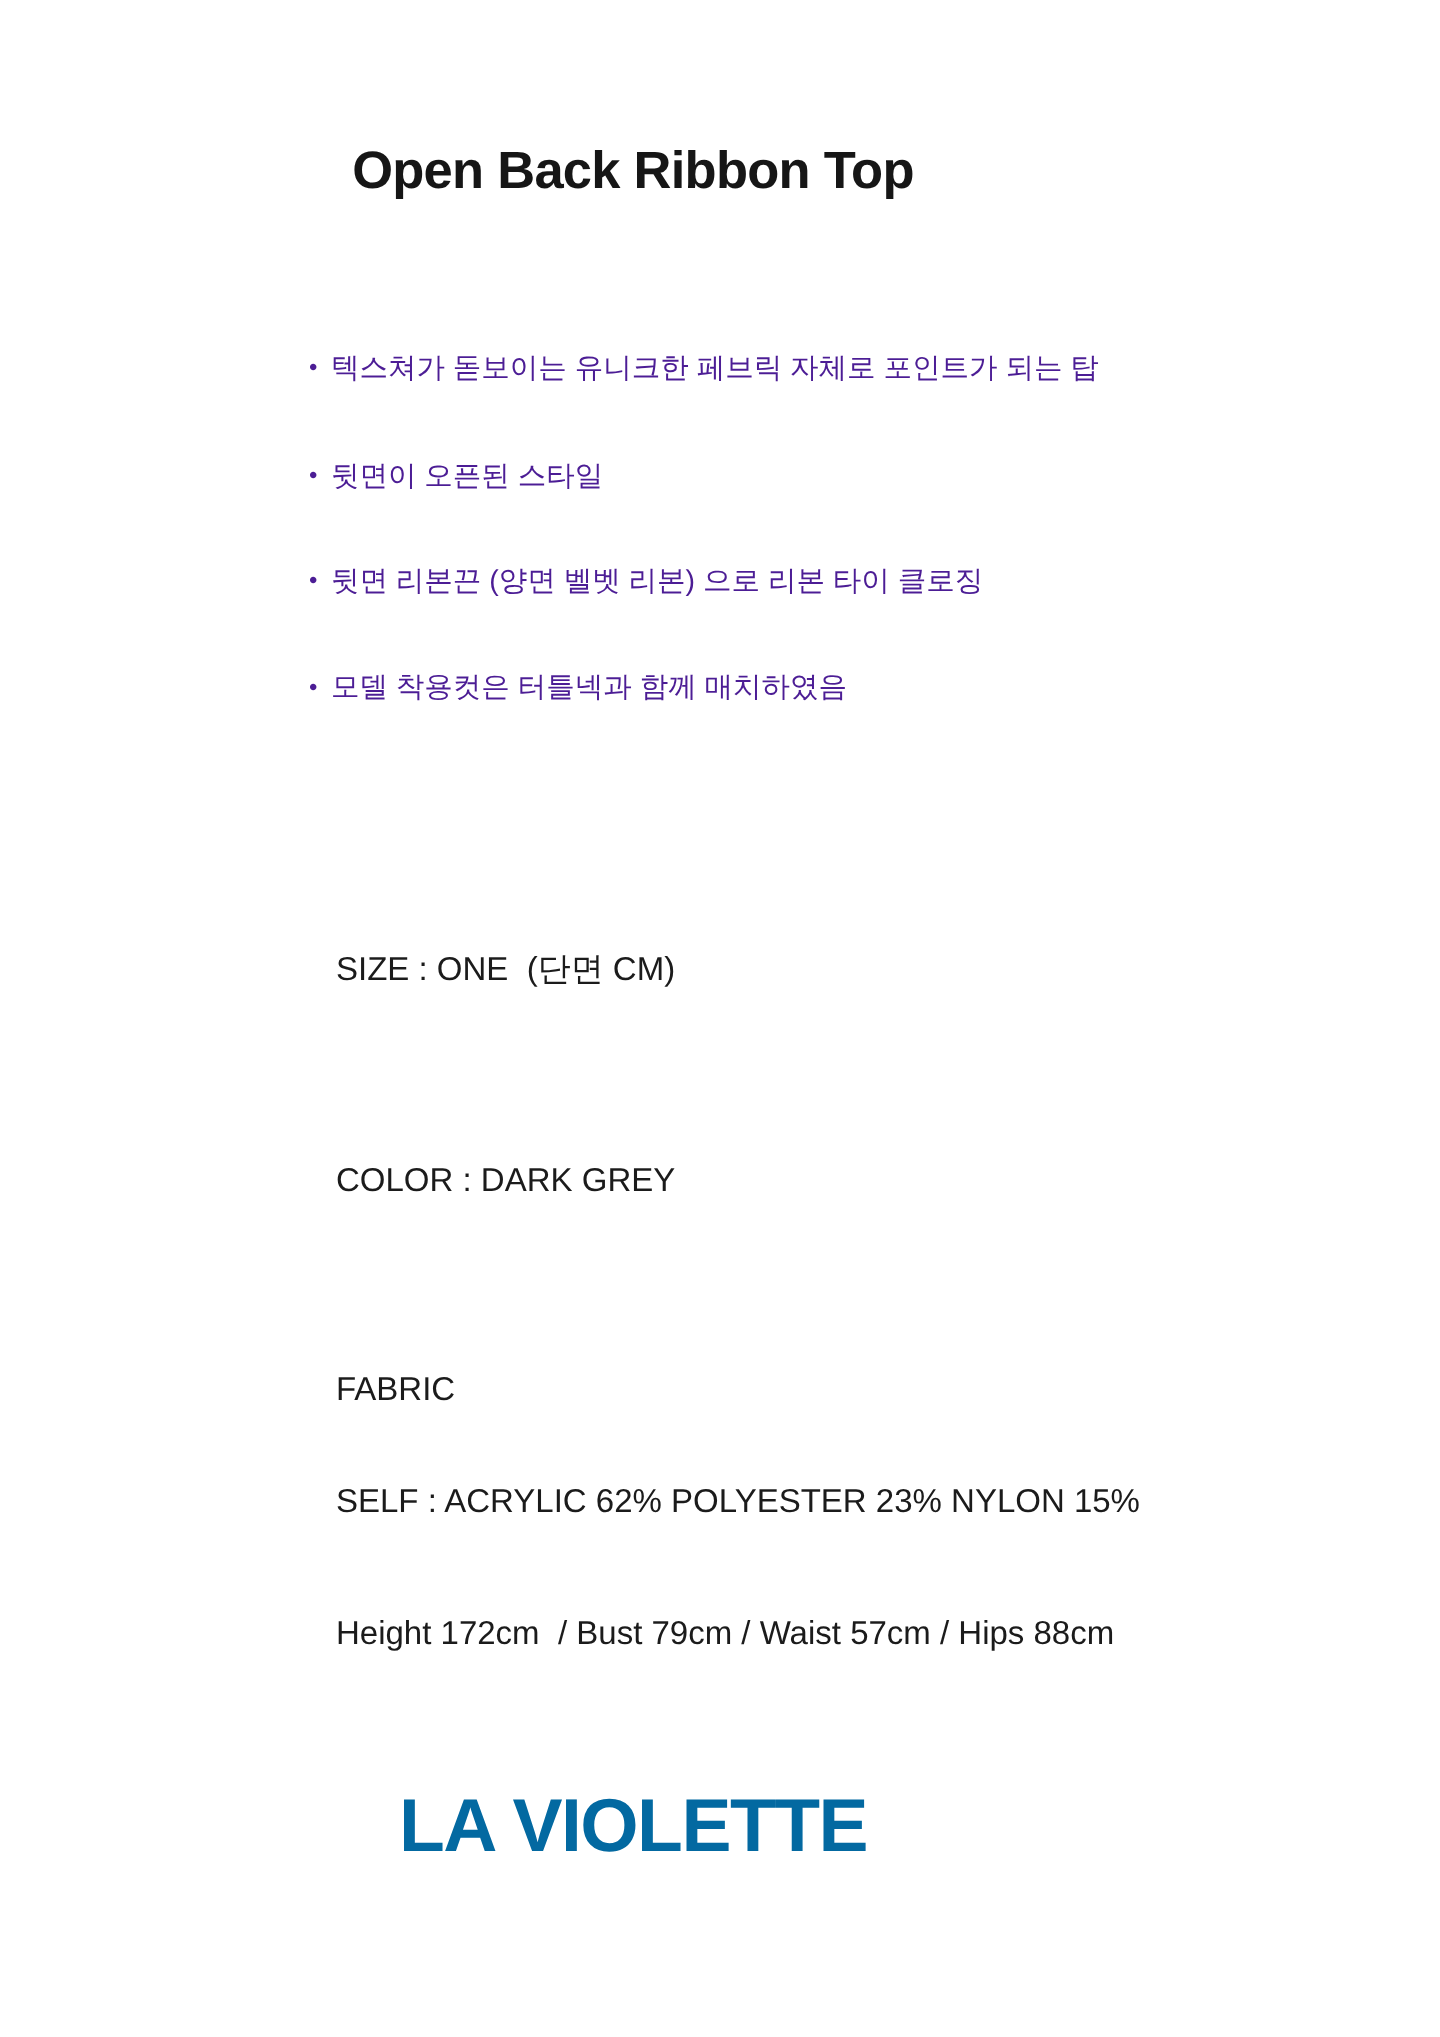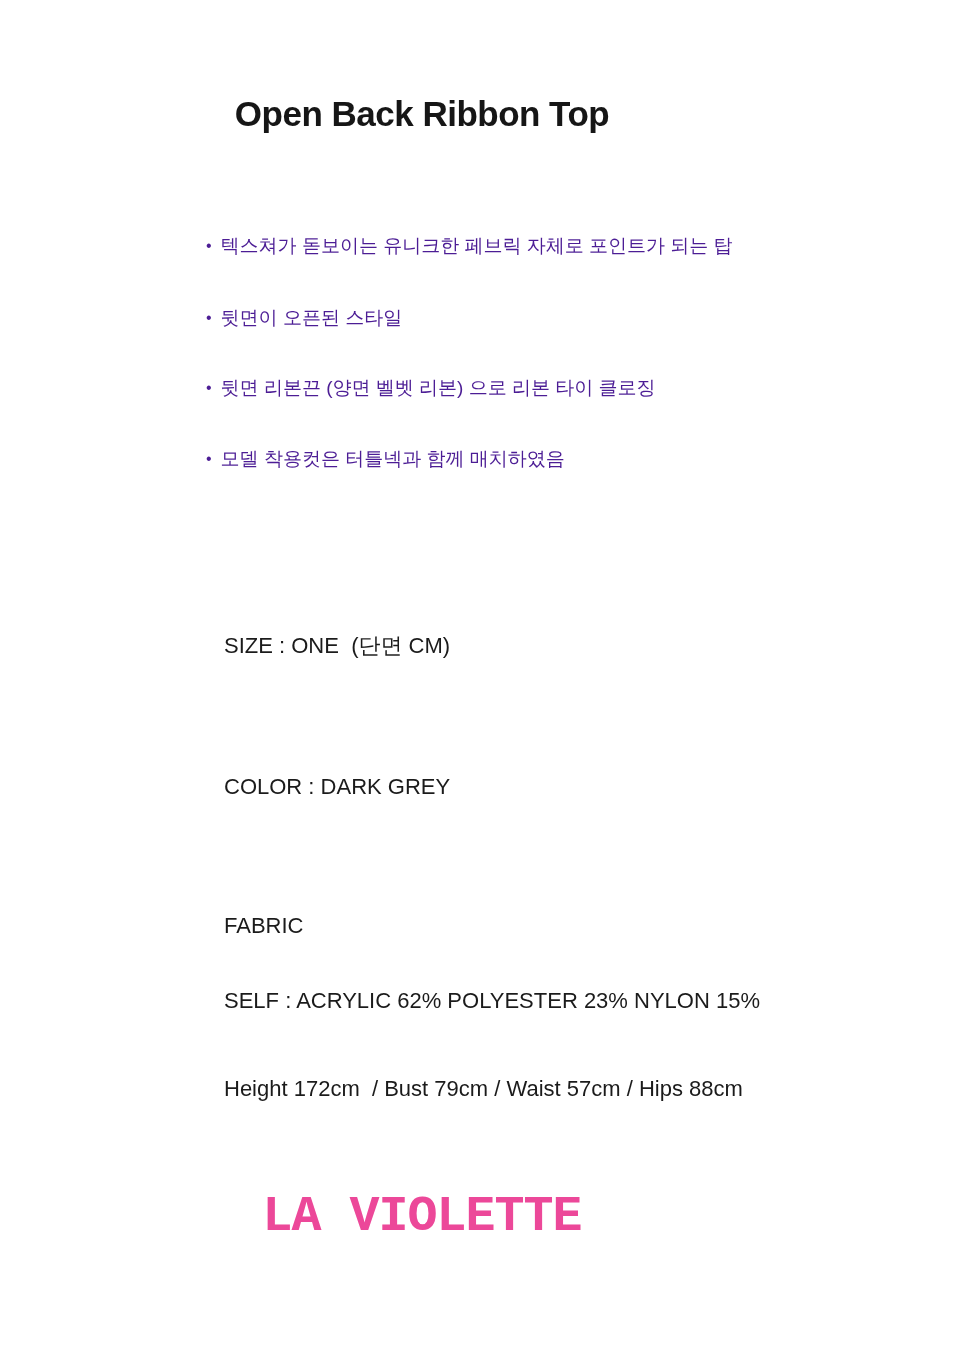--- a/index.html
+++ b/index.html
@@ -61,22 +61,21 @@
   .logo {
     position: absolute;
     top: 1188px;
     left: 0;
     width: 100%;
     margin: 0;
     text-align: center;
     font-size: 50px;
     font-weight: 700;
     letter-spacing: -1px;
-    color: #ec4899;
-    font-family: Liberation Mono, monospace;
+    color: #0369a1;
   }
 </style>
 </head>
 <body>
 
 <div class="page">
 
   <h1 class="title">Open Back Ribbon Top</h1>
 
   <div class="bullet b1"><span class="dot">•</span><span>텍스쳐가 돋보이는 유니크한 페브릭 자체로 포인트가 되는 탑</span></div>

